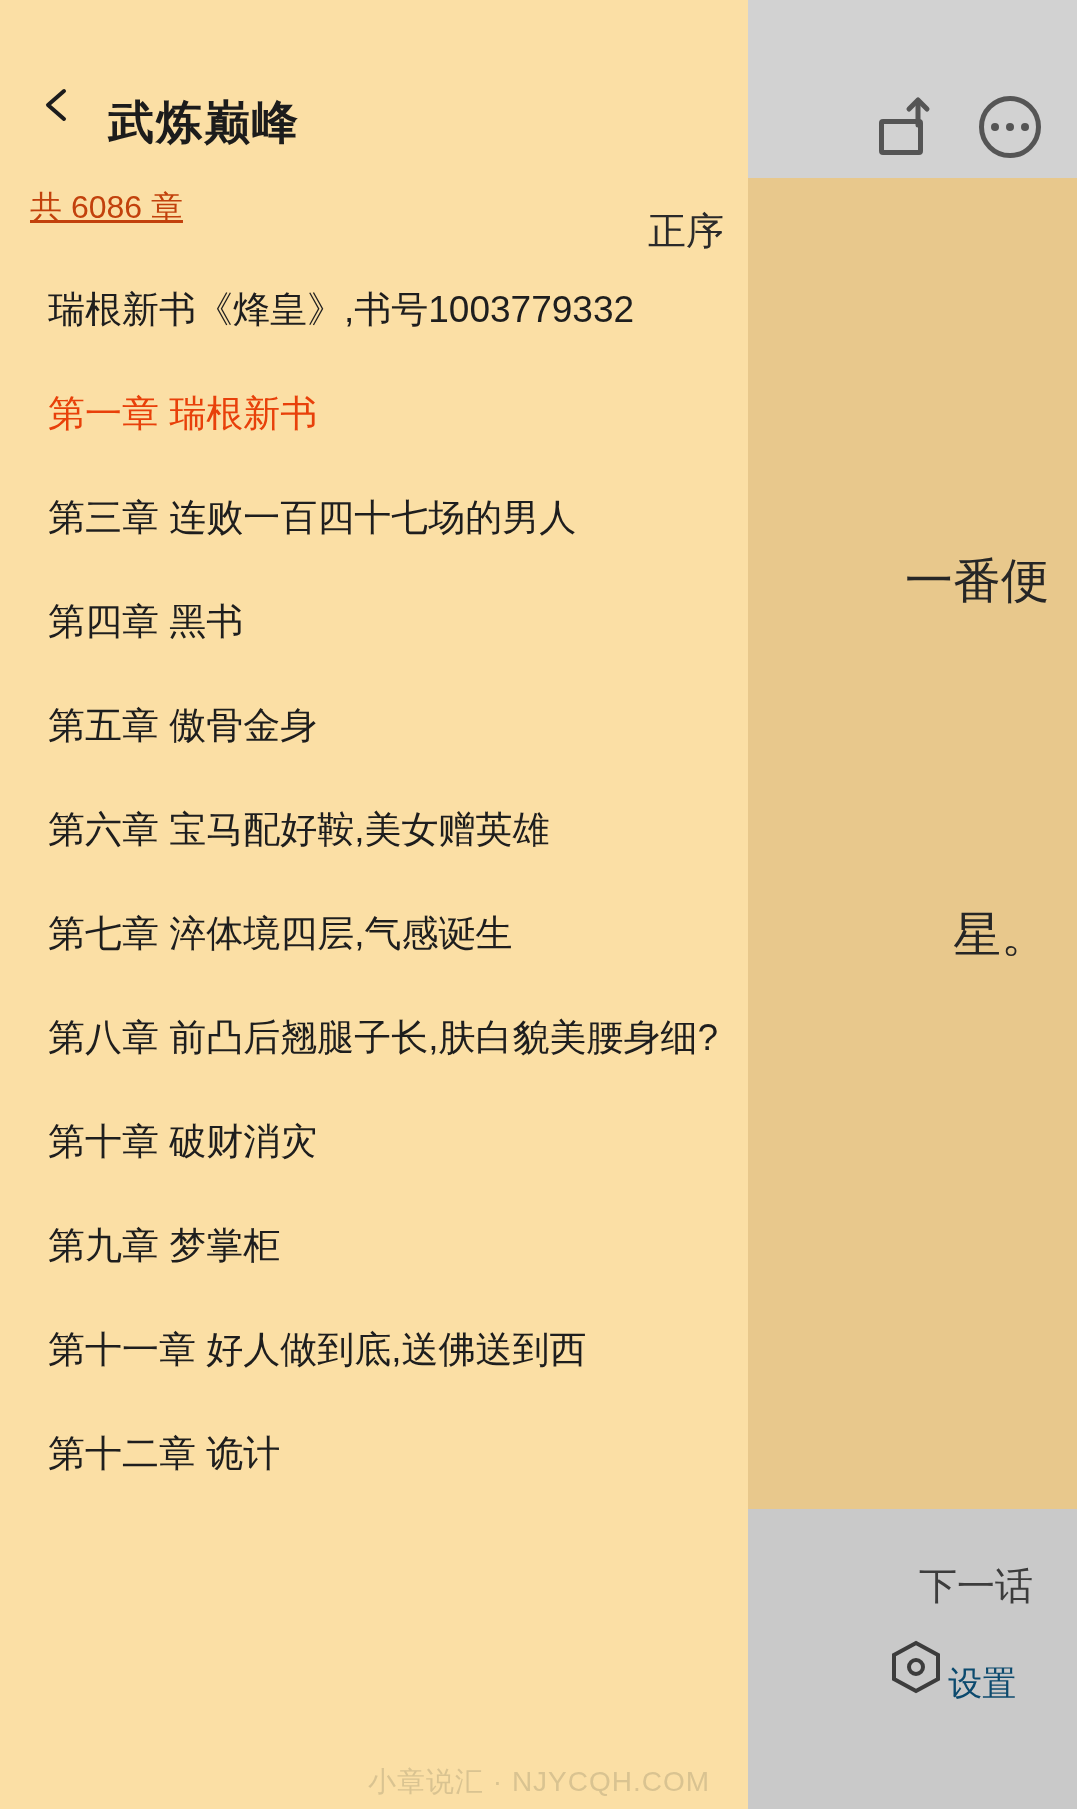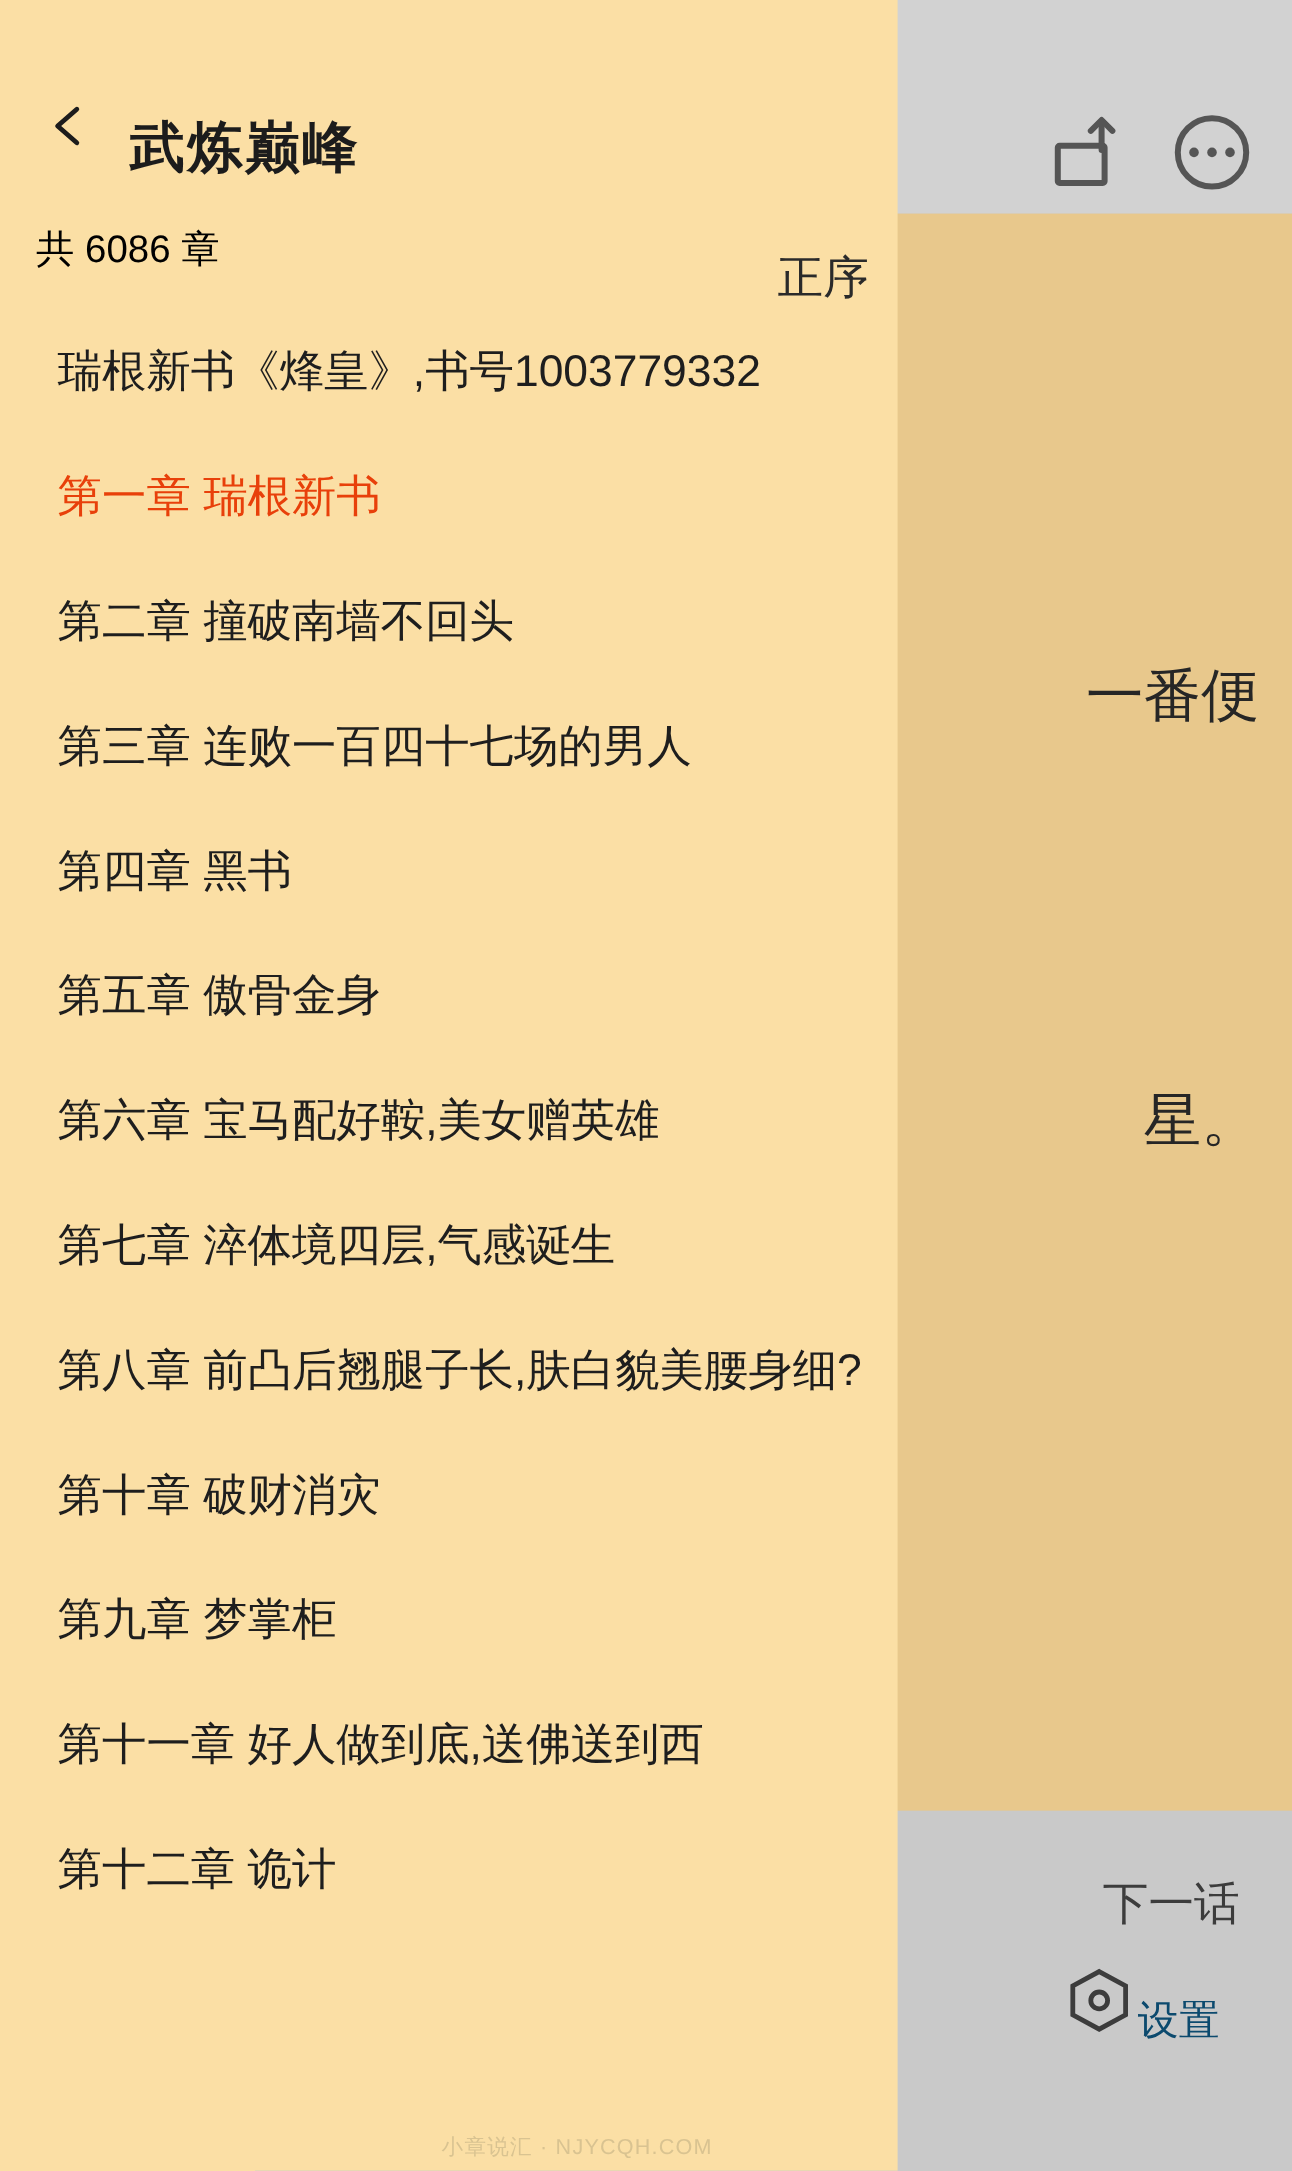--- a/index.html
+++ b/index.html
@@ -165,21 +165,22 @@
   }
   .subbar {
     position: relative;
     height: 86px;
   }
   .chapter-count {
     position: absolute;
     left: 30px;
     top: 14px;
     font-size: 32px;
-    color: #000000;
+    color: #c2410c;
+    text-decoration: underline;
   }
   .sort-toggle {
     position: absolute;
     right: 24px;
     top: 6px;
     font-size: 38px;
     color: #2a2a2a;
     margin-top: 28px;
   }
   .list {
@@ -195,21 +196,21 @@
     white-space: nowrap;
     overflow: hidden;
   }
   .list-item.notice { font-size: 37px; }
   .list-item.active { color: #e8400a; }
 
   .watermark {
     position: absolute;
     left: 368px;
     bottom: 8px;
-    font-size: 18px;
+    font-size: 28px;
     color: #d9c391;
     letter-spacing: 1px;
     white-space: nowrap;
   }
 </style>
 </head>
 <body>
 
 <div class="reader">
 
@@ -271,21 +272,20 @@
   </div>
 
   <div class="subbar">
     <div class="chapter-count">共 6086 章</div>
     <div class="sort-toggle">正序</div>
   </div>
 
   <div class="list">
     <div class="list-item notice">瑞根新书《烽皇》,书号1003779332</div>
     <div class="list-item active">第一章 瑞根新书</div>
-    <div class="list-item">第二章 撞破南墙不回头</div>
     <div class="list-item">第三章 连败一百四十七场的男人</div>
     <div class="list-item">第四章 黑书</div>
     <div class="list-item">第五章 傲骨金身</div>
     <div class="list-item">第六章 宝马配好鞍,美女赠英雄</div>
     <div class="list-item">第七章 淬体境四层,气感诞生</div>
     <div class="list-item">第八章 前凸后翘腿子长,肤白貌美腰身细?</div>
     <div class="list-item">第十章 破财消灾</div>
     <div class="list-item">第九章 梦掌柜</div>
     <div class="list-item">第十一章 好人做到底,送佛送到西</div>
     <div class="list-item">第十二章 诡计</div>

